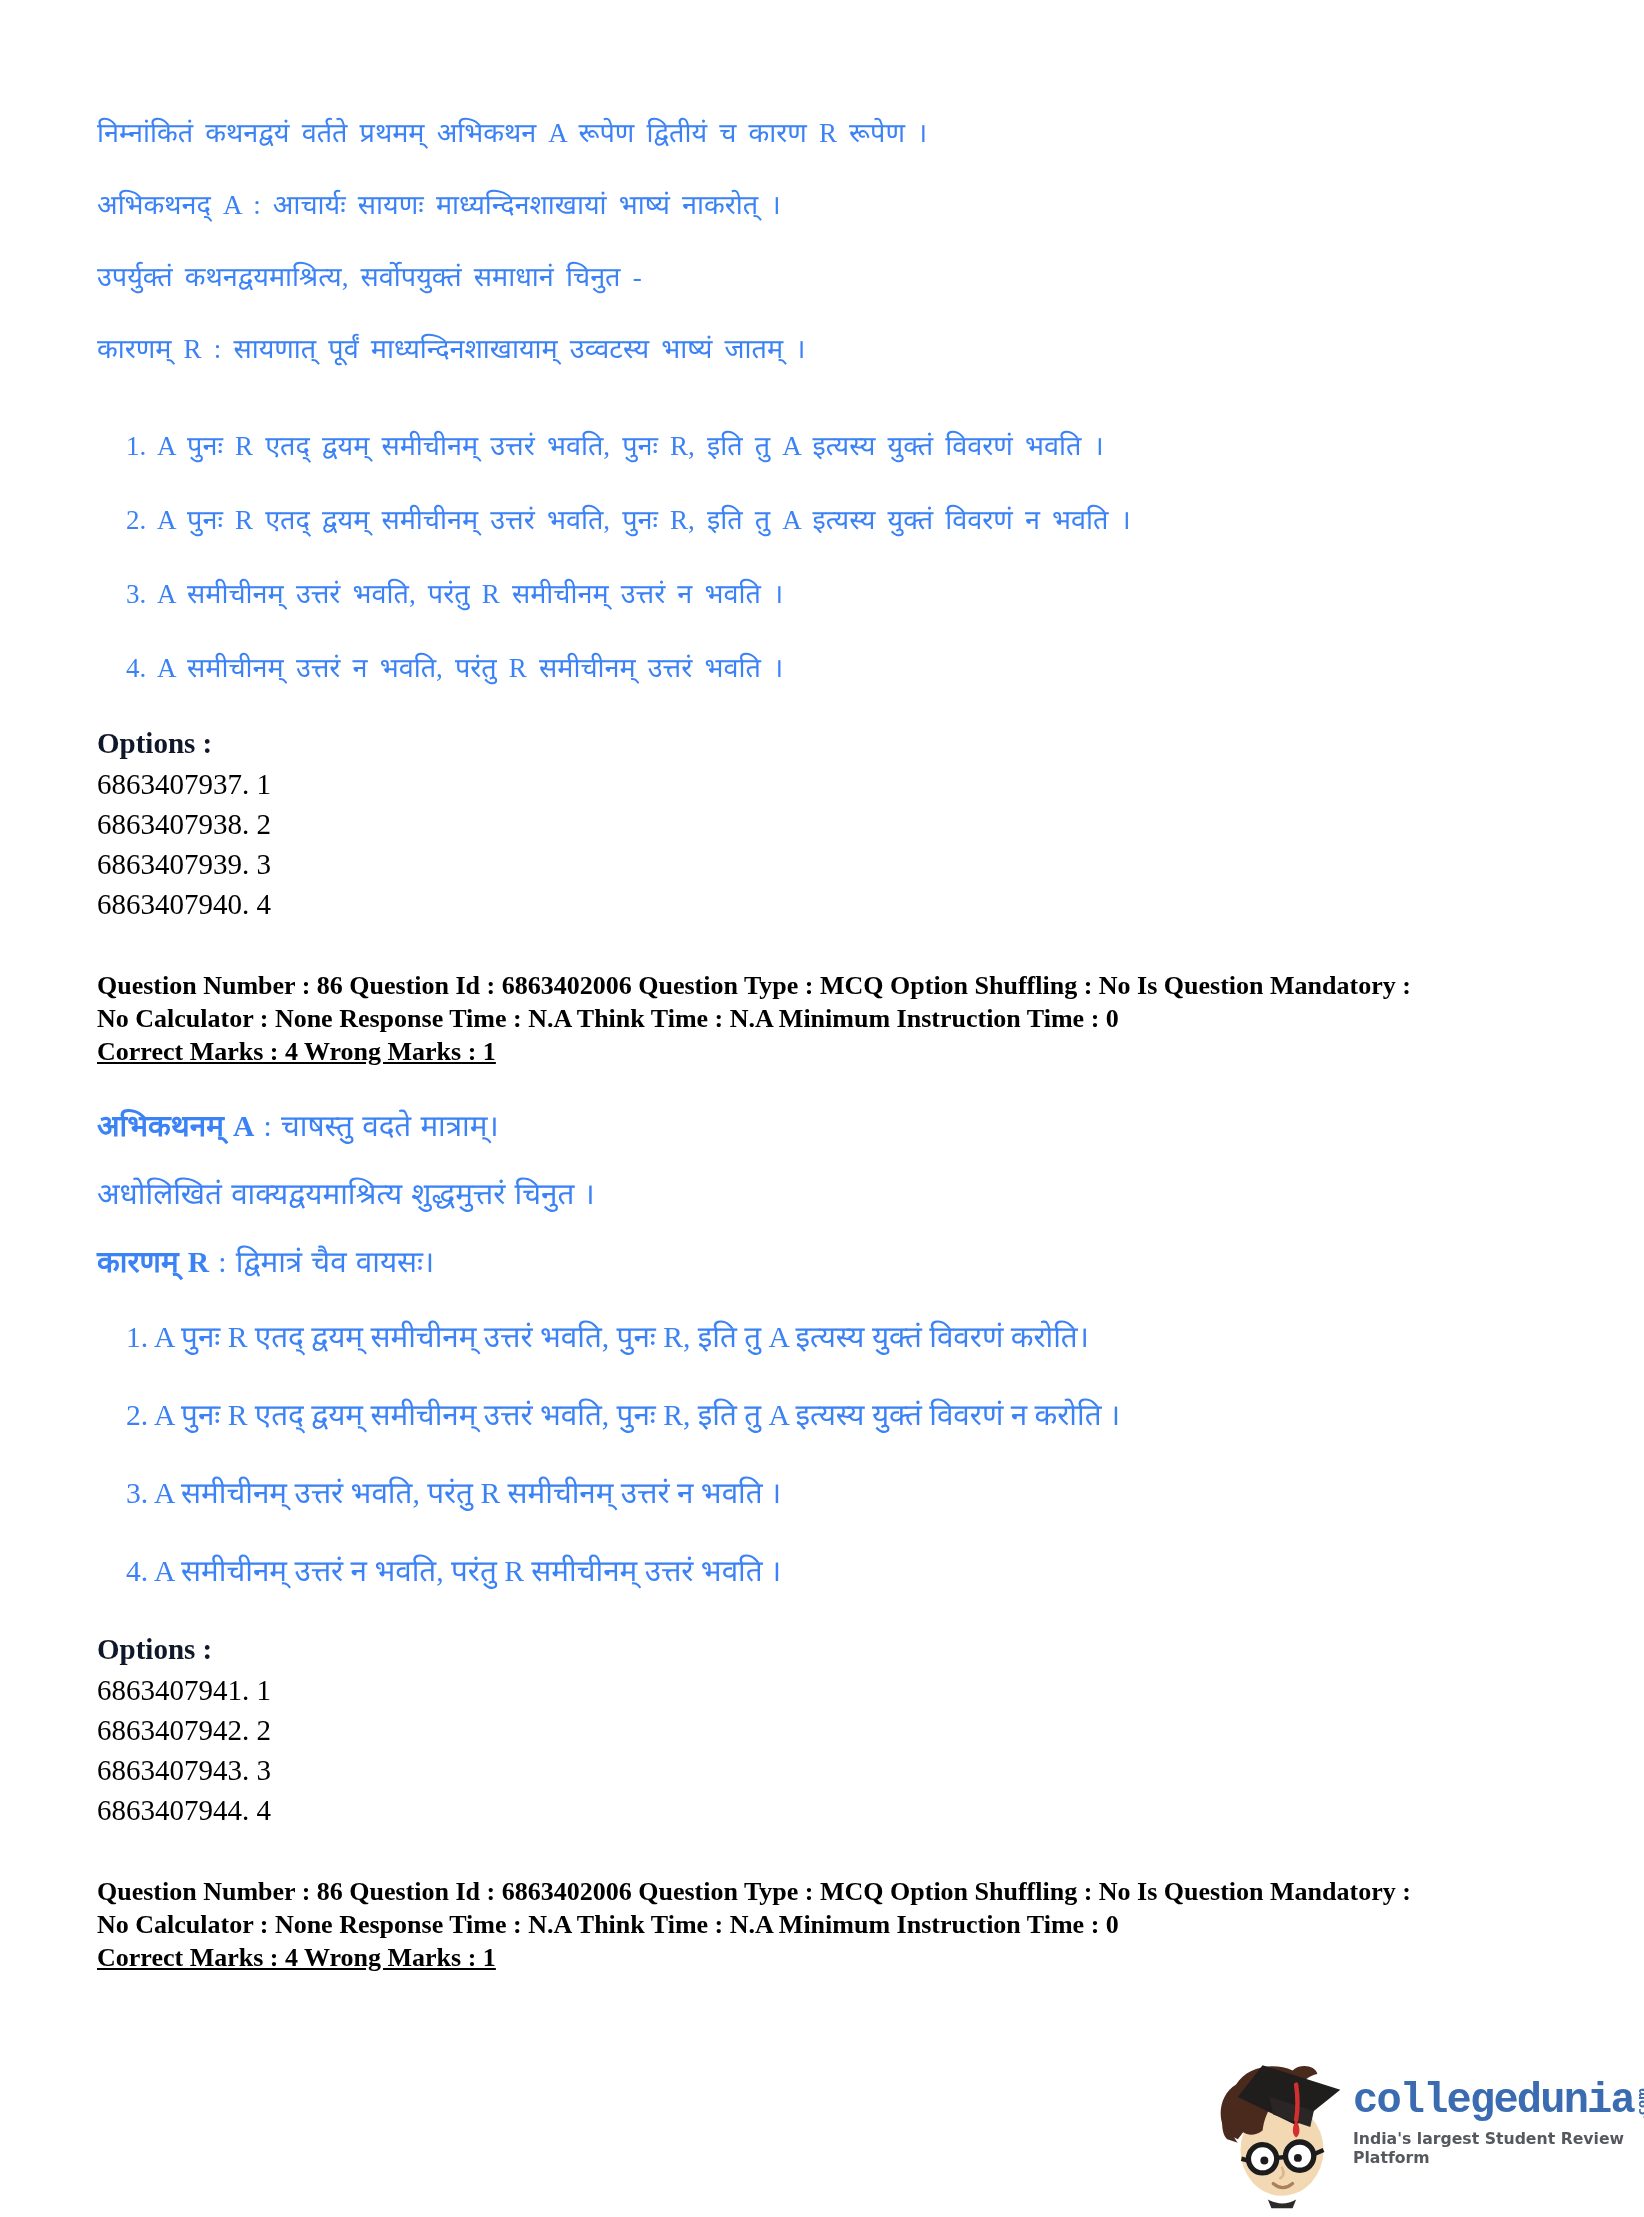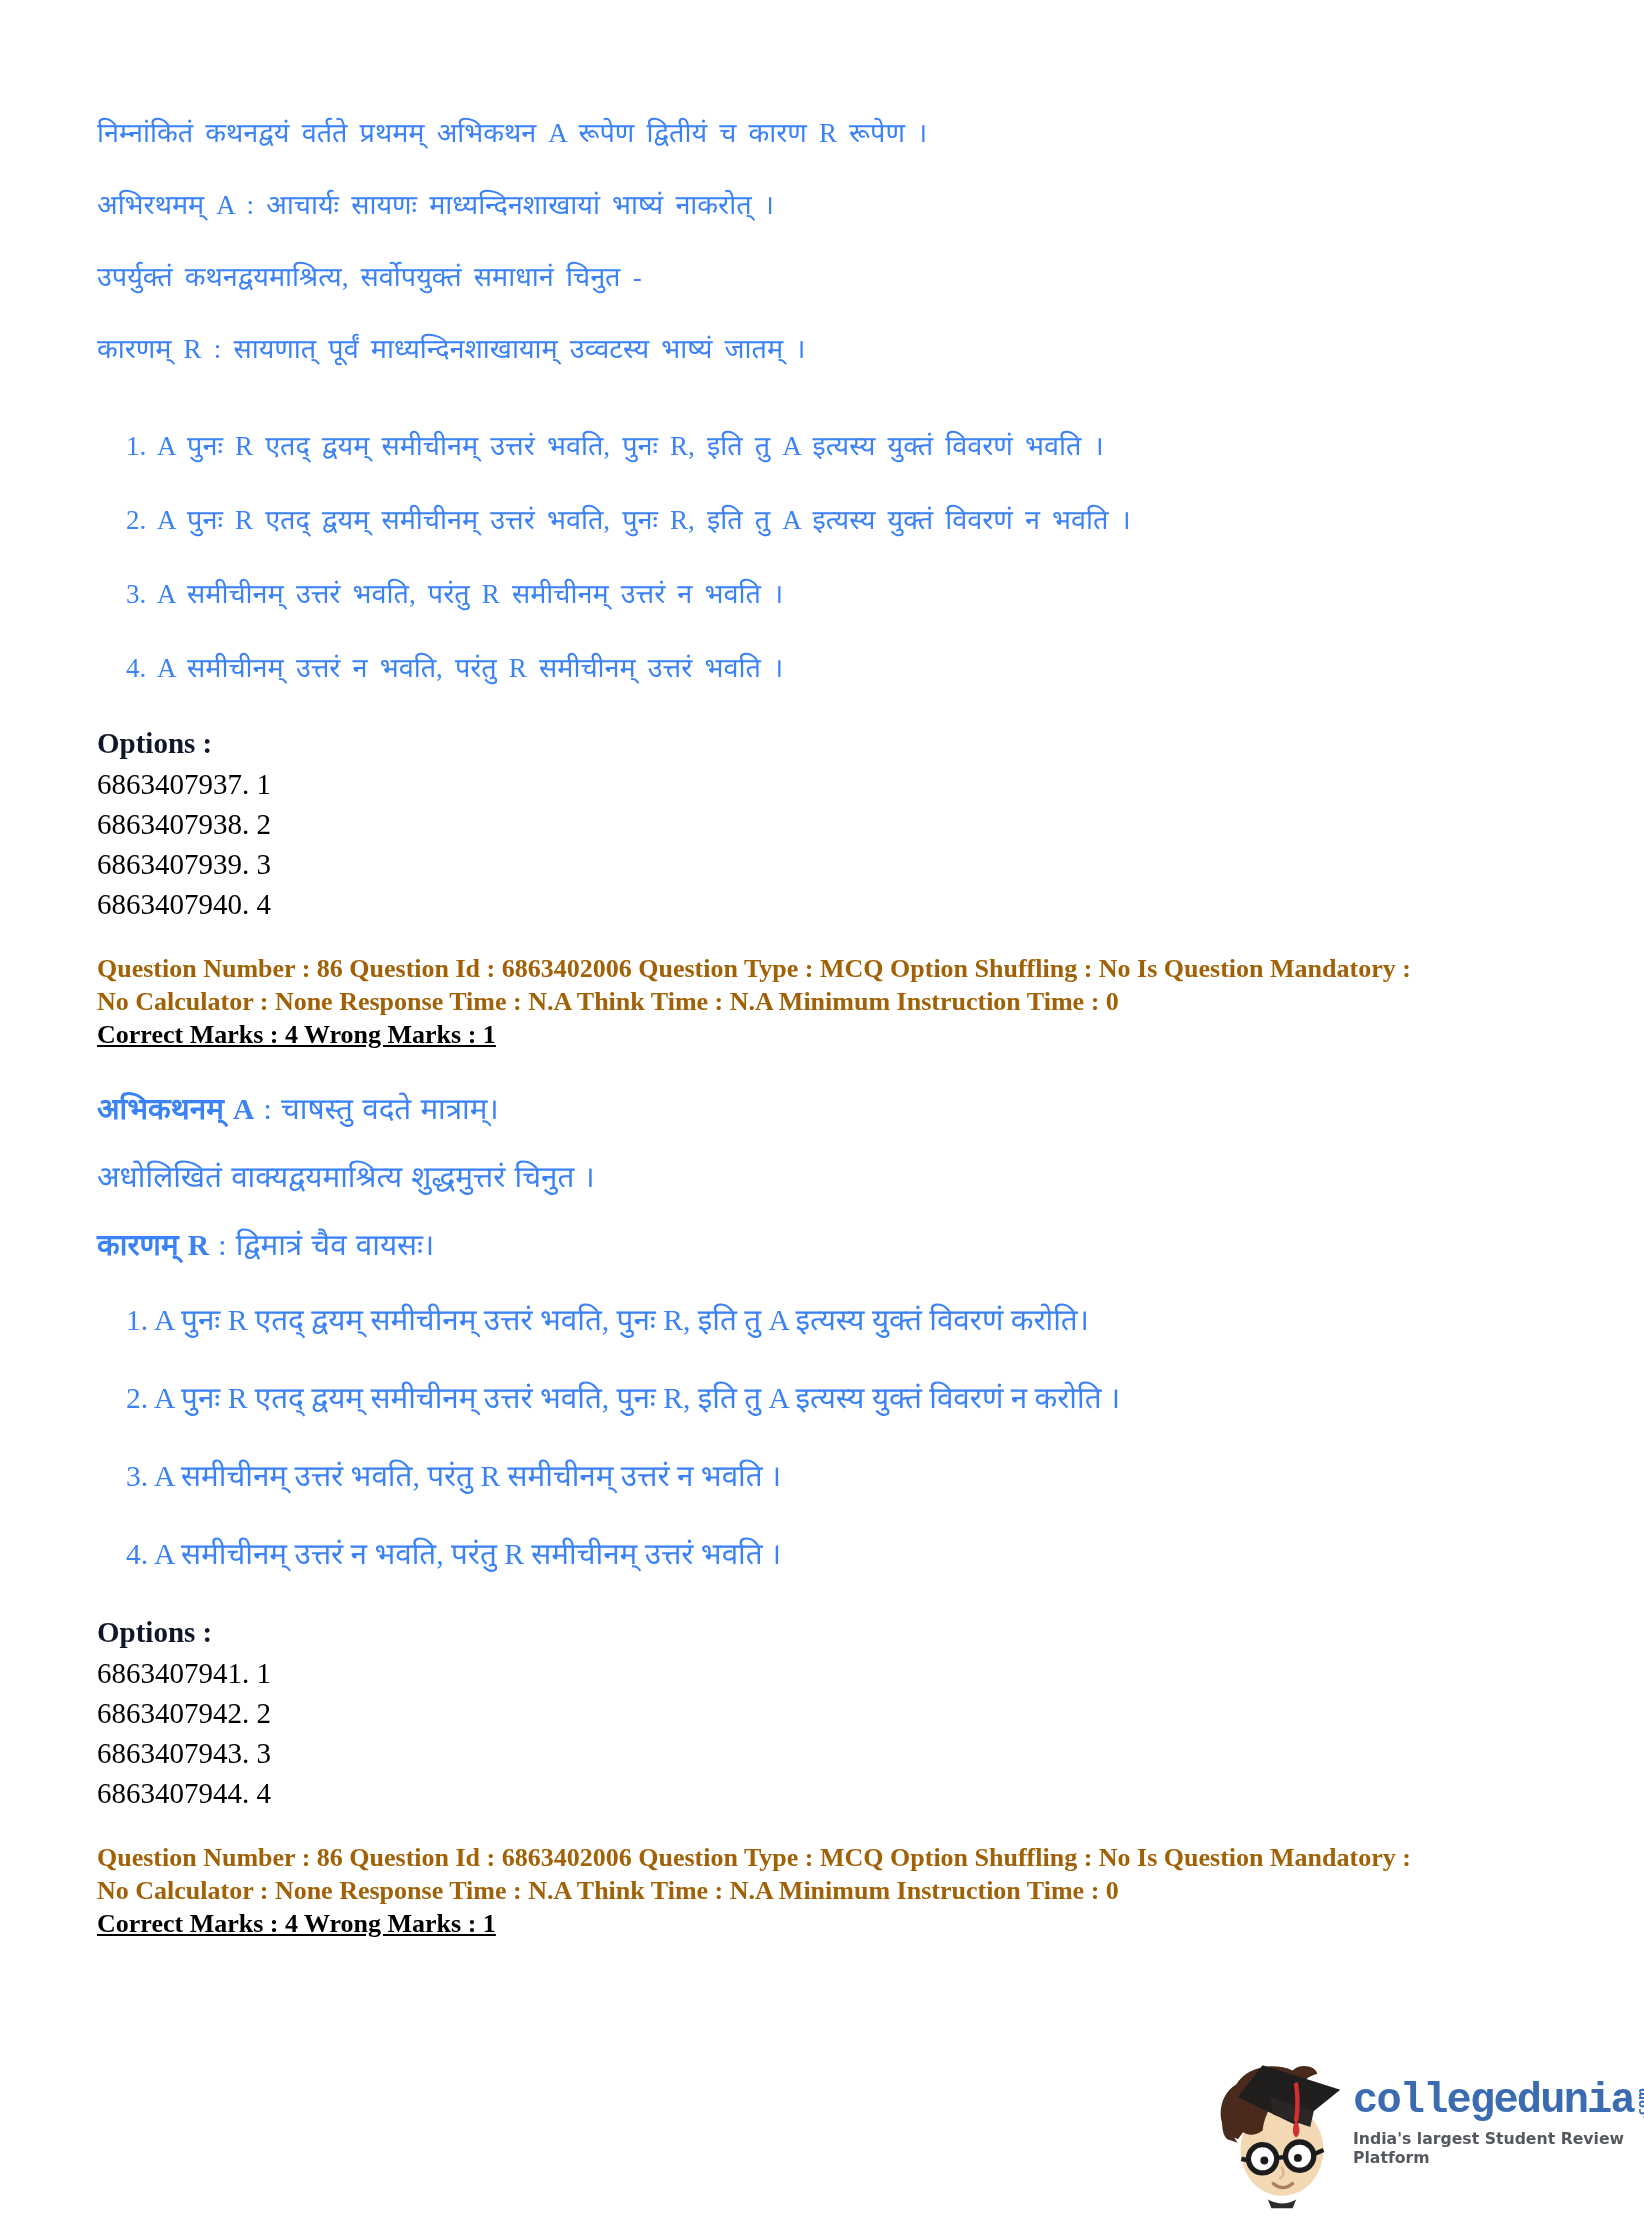--- a/index.html
+++ b/index.html
@@ -60,23 +60,23 @@
     margin-top: 30px;
     margin-bottom: 1.8px;
     color: #0f172a;
   }
   .option-id {
     font-size: 29px;
     line-height: 40px;
     color: #000000;
   }
   .meta-block {
-    margin-top: 28px;
-    font-weight: bold;
-    color: #a16207;
+    margin-top: 45px;
+    font-weight: bold;
+    color: #000000;
   }
   .meta-line {
     font-size: 26px;
     line-height: 33px;
   }
   .correct-marks {
     font-size: 26px;
     line-height: 33px;
     font-weight: bold;
     margin-top: 0;
@@ -130,21 +130,21 @@
     letter-spacing: 0px;
   }
 </style>
 </head>
 <body>
 
 <div class="page">
 
   <section>
     <div class="dev q1-line">निम्नांकितं कथनद्वयं वर्तते प्रथमम् अभिकथन A रूपेण द्वितीयं च कारण R रूपेण ।</div>
-    <div class="dev q1-line">अभिरथमम् A : आचार्यः सायणः माध्यन्दिनशाखायां भाष्यं नाकरोत् ।</div>
+    <div class="dev q1-line">अभिकथनद् A : आचार्यः सायणः माध्यन्दिनशाखायां भाष्यं नाकरोत् ।</div>
     <div class="dev q1-line">उपर्युक्तं कथनद्वयमाश्रित्य, सर्वोपयुक्तं समाधानं चिनुत -</div>
     <div class="dev q1-line">कारणम् R : सायणात् पूर्वं माध्यन्दिनशाखायाम् उव्वटस्य भाष्यं जातम् ।</div>
 
     <div class="spacer-choices-q1"></div>
 
     <div class="dev q1-choice">1. A पुनः R एतद् द्वयम् समीचीनम् उत्तरं भवति, पुनः R, इति तु A इत्यस्य युक्तं विवरणं भवति ।</div>
     <div class="dev q1-choice">2. A पुनः R एतद् द्वयम् समीचीनम् उत्तरं भवति, पुनः R, इति तु A इत्यस्य युक्तं विवरणं न भवति ।</div>
     <div class="dev q1-choice">3. A समीचीनम् उत्तरं भवति, परंतु R समीचीनम् उत्तरं न भवति ।</div>
     <div class="dev q1-choice">4. A समीचीनम् उत्तरं न भवति, परंतु R समीचीनम् उत्तरं भवति ।</div>
 

